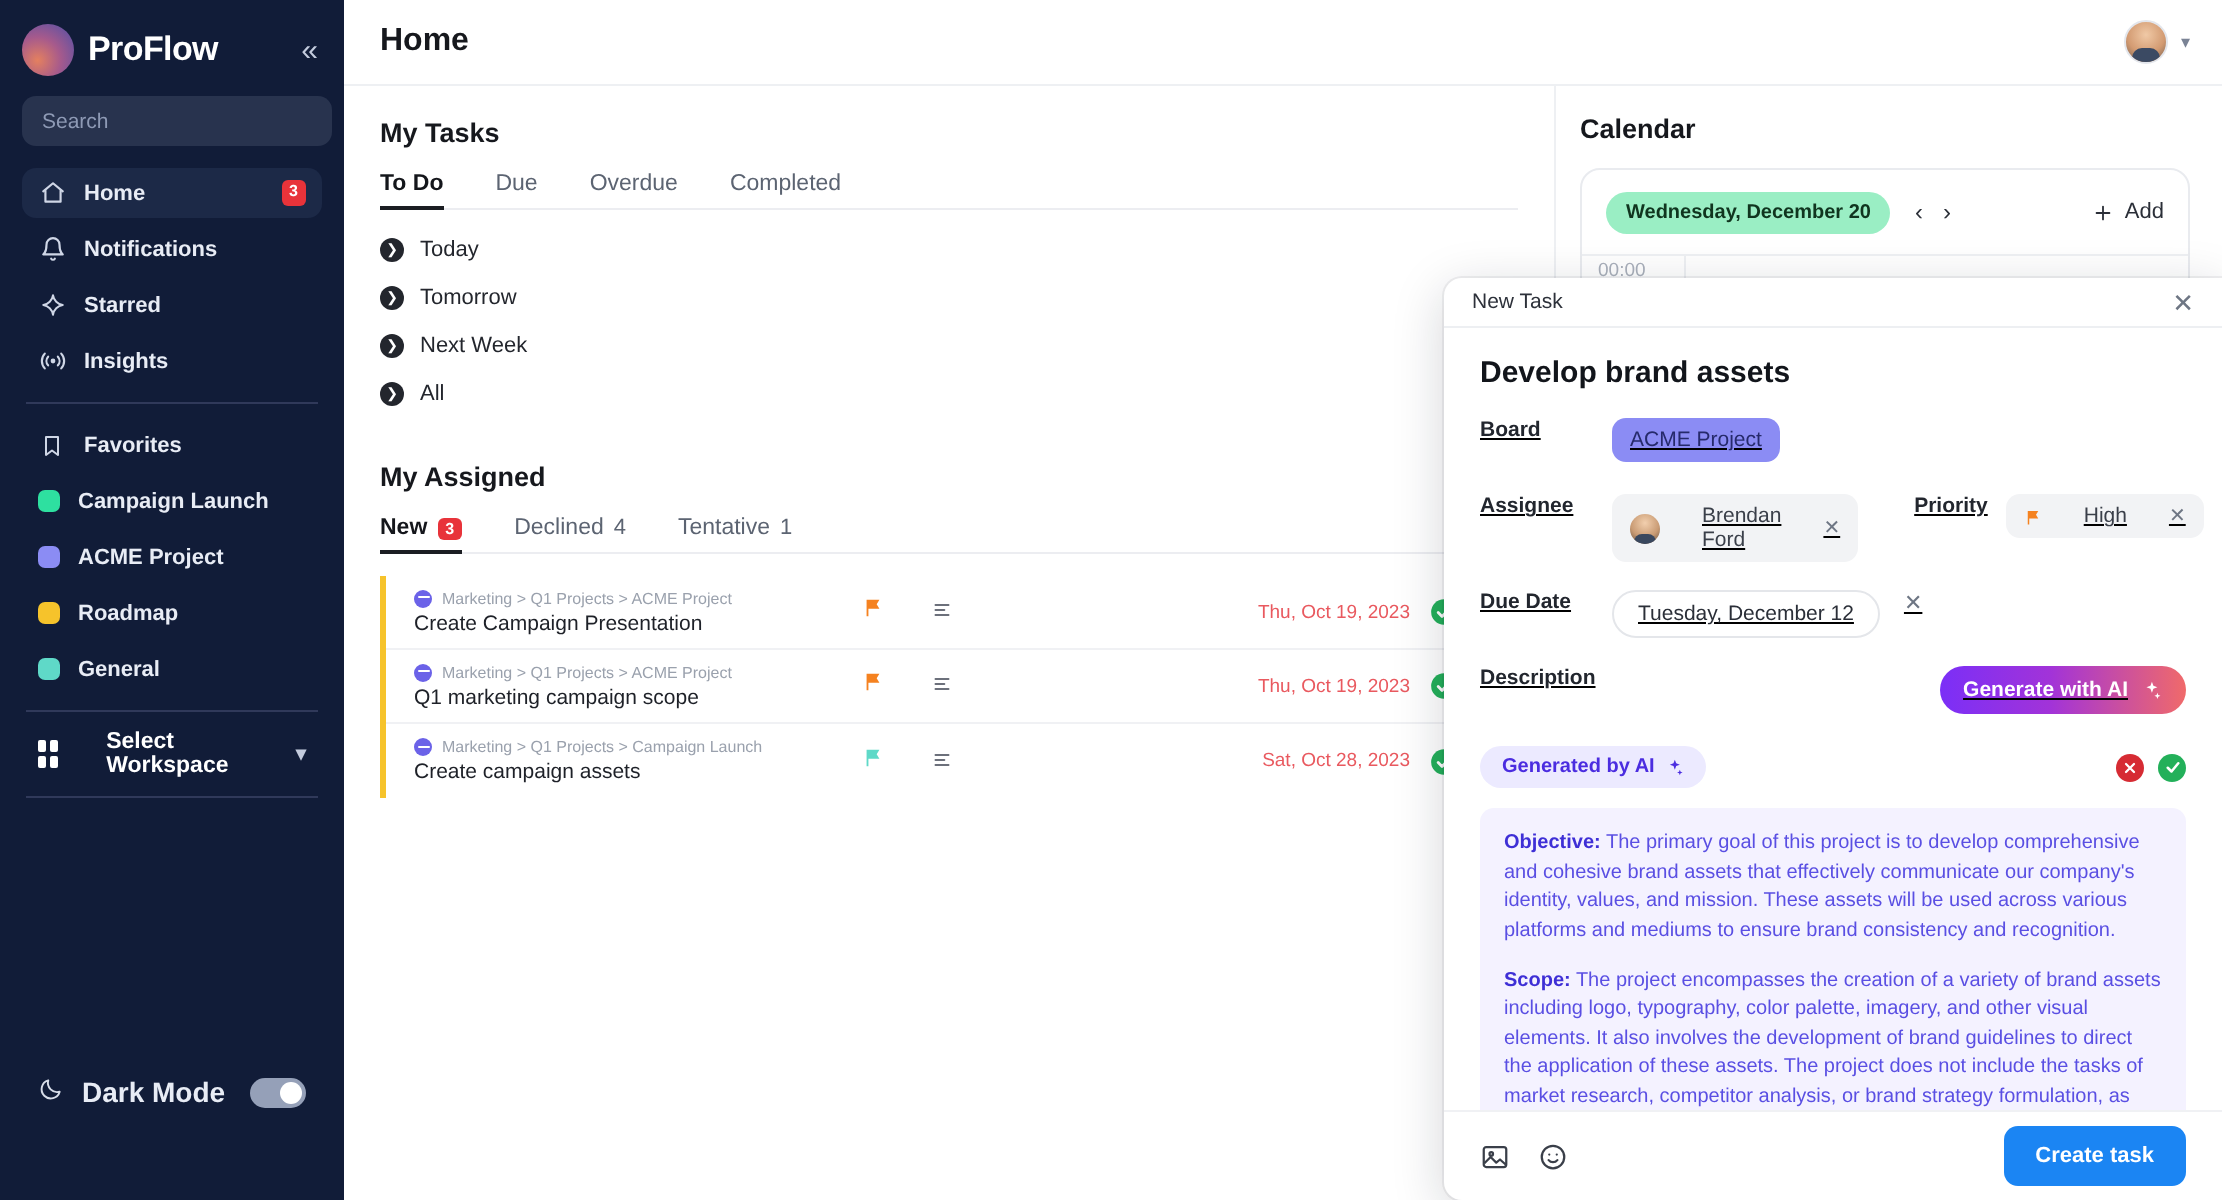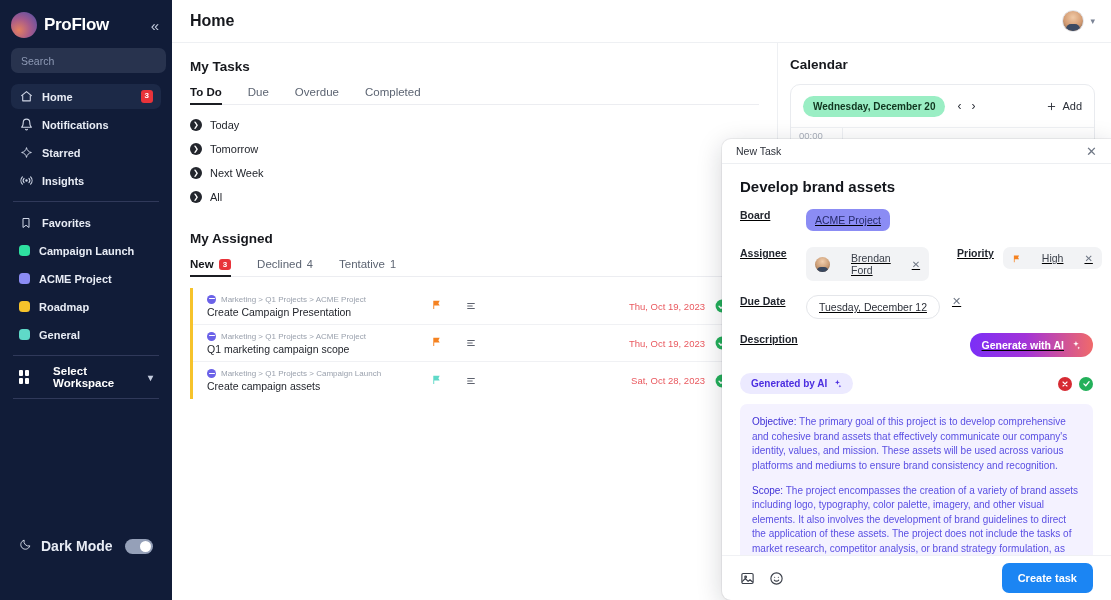--- a/index.html
+++ b/index.html
@@ -206,21 +206,21 @@
   .rc { width: 14px; height: 14px; border-radius: 50%; display:flex; align-items:center; justify-content:center; cursor:pointer; }
   .rc.red { background: #d62b33; }
   .rc.green { background: #23b05a; }
   .rc svg { display:block; }
 
   .ai-box {
     margin-top: 10px; background: #f4f2ff; border-radius: 7px;
     padding: 11px 12px; color: #5a4fe3; font-size: 10px; line-height: 14.6px;
     height: 178px; overflow: hidden;
   }
-  .ai-box b { color: #3e2fd6; font-weight: 400; }
+  .ai-box b { color: #3e2fd6; font-weight: 700; }
   .ai-box p + p { margin-top: 10px; }
 
   .modal-foot {
     height: 48px; display: flex; align-items: center; padding: 0 18px;
     border-top: 1px solid #f0f1f4;
   }
   .foot-ico { width: 15px; height: 15px; color: #3a3f49; cursor: pointer; margin-right: 14px; }
   .create-btn {
     margin-left: auto; background: #1b85f3; color: #fff; border: none;
     border-radius: 7px; font-size: 11px; font-weight: 700; padding: 9px 16px; cursor: pointer;

